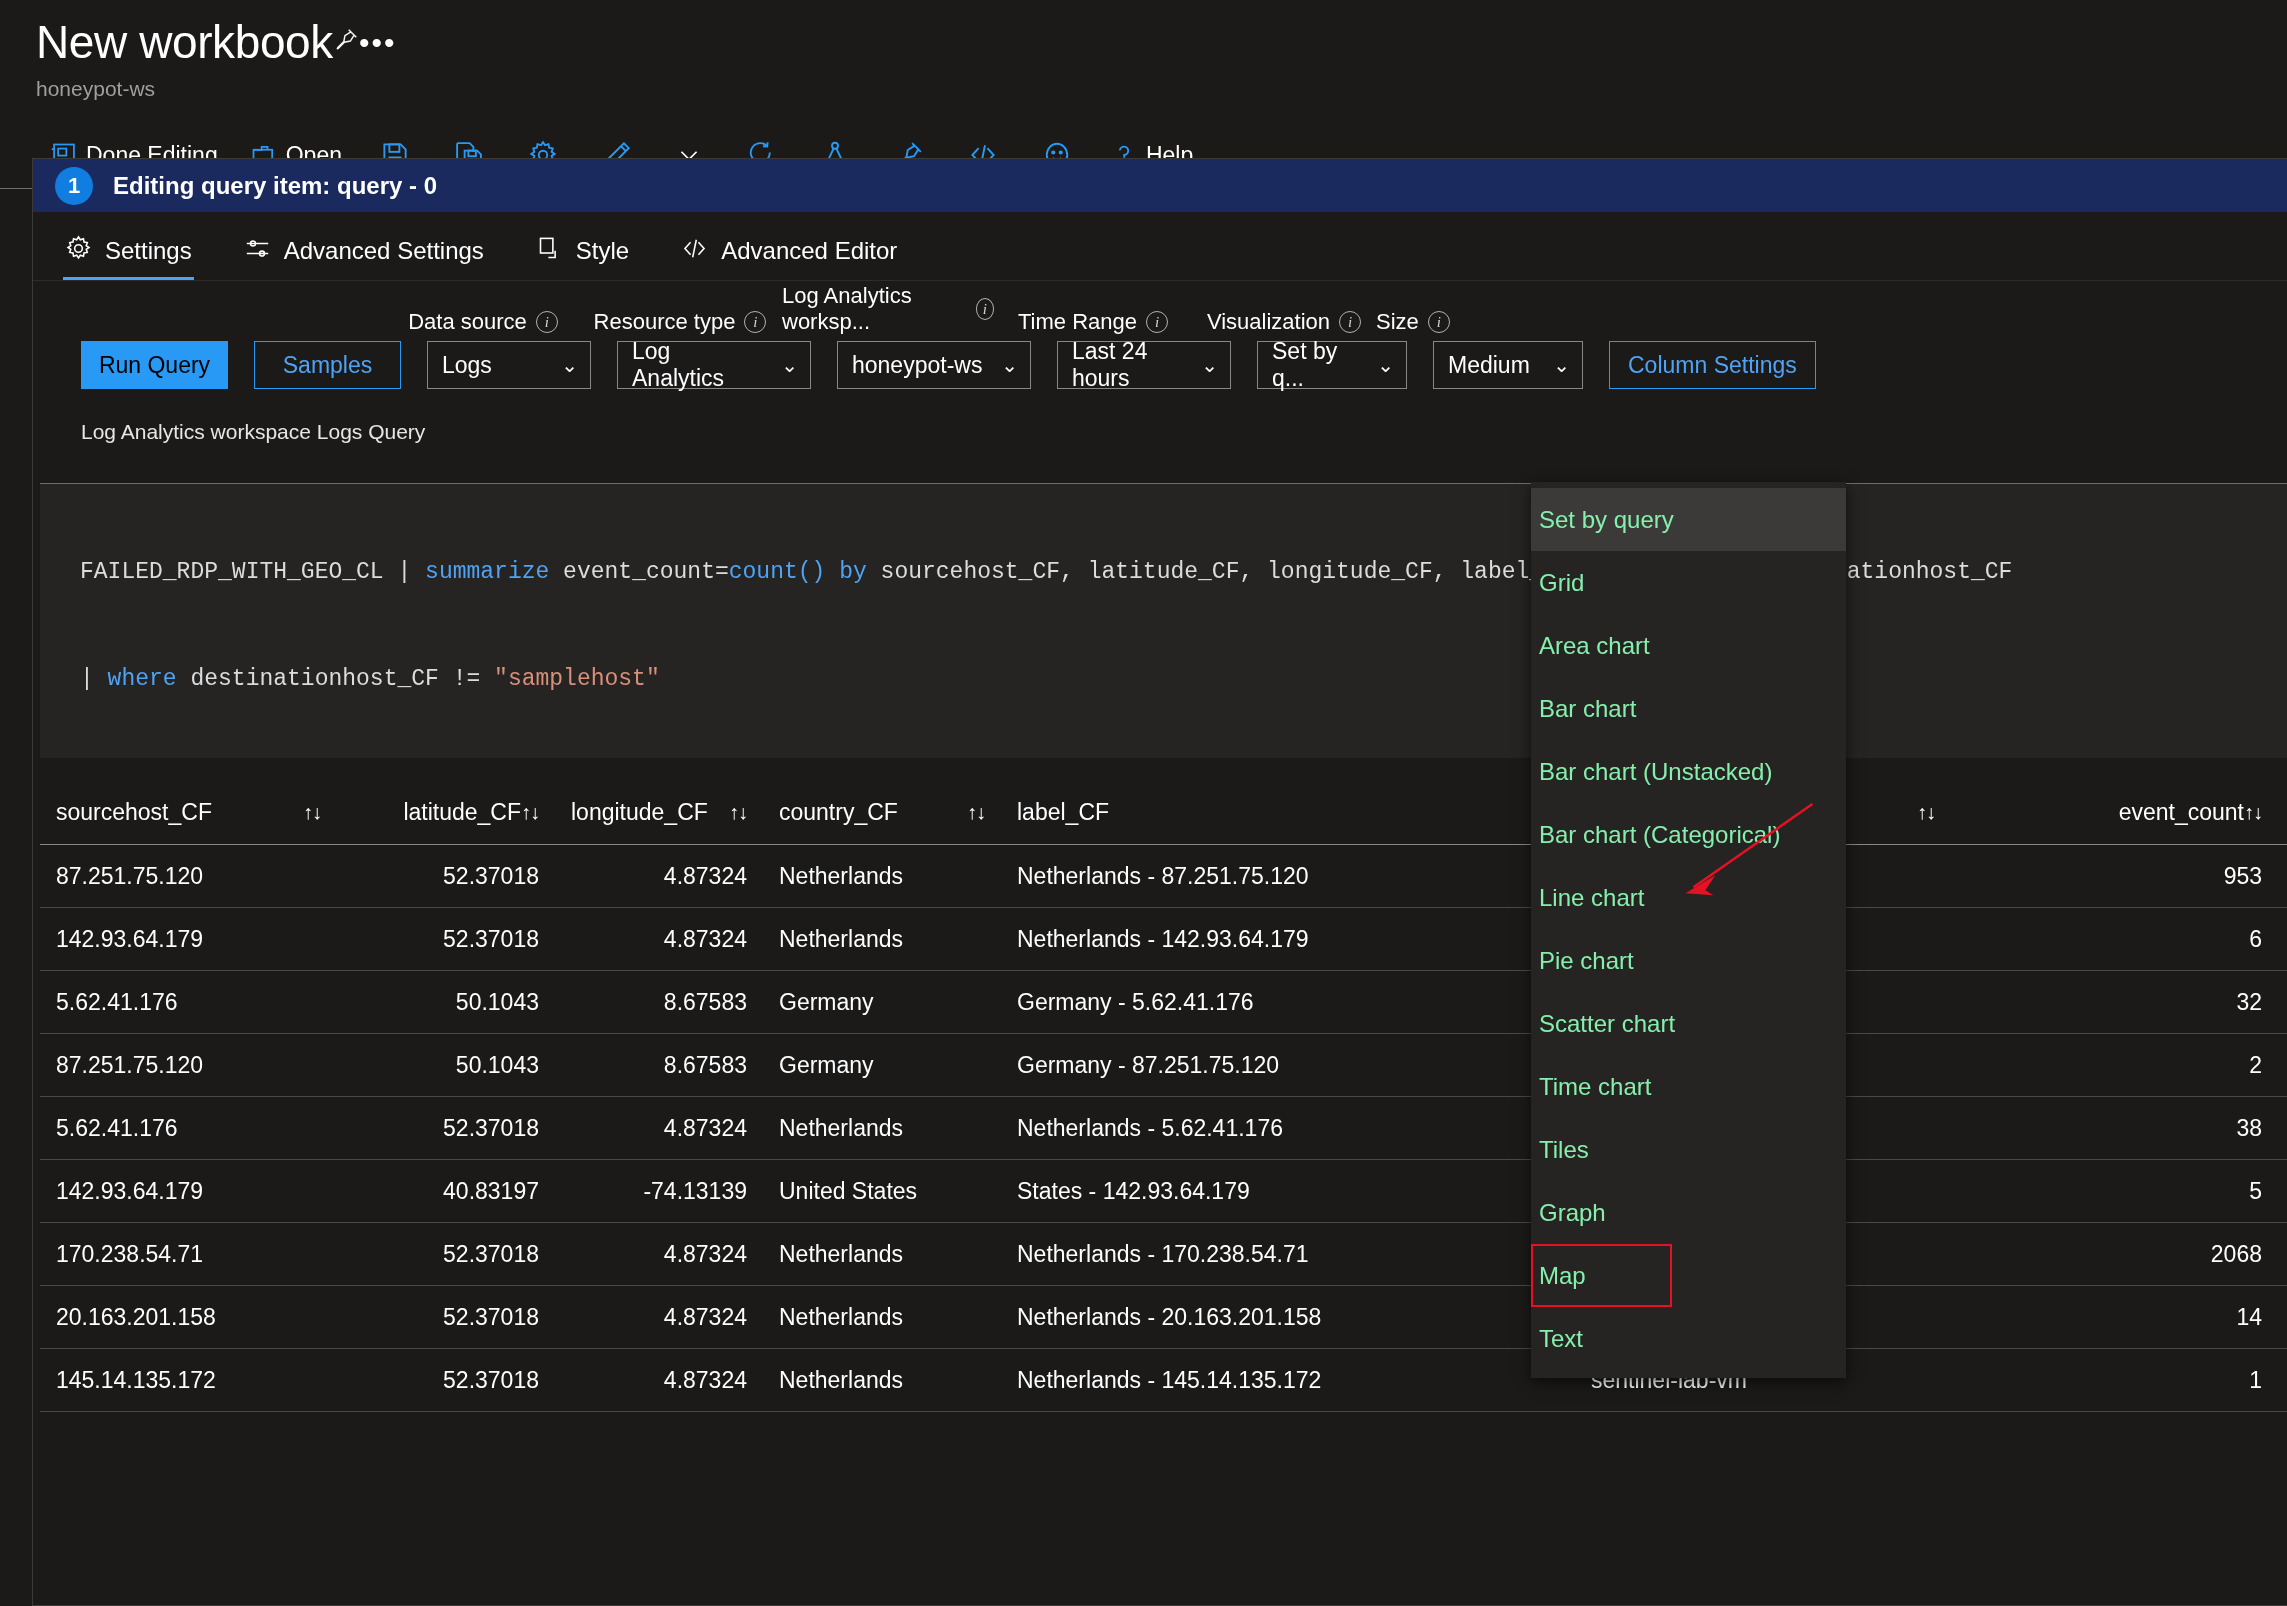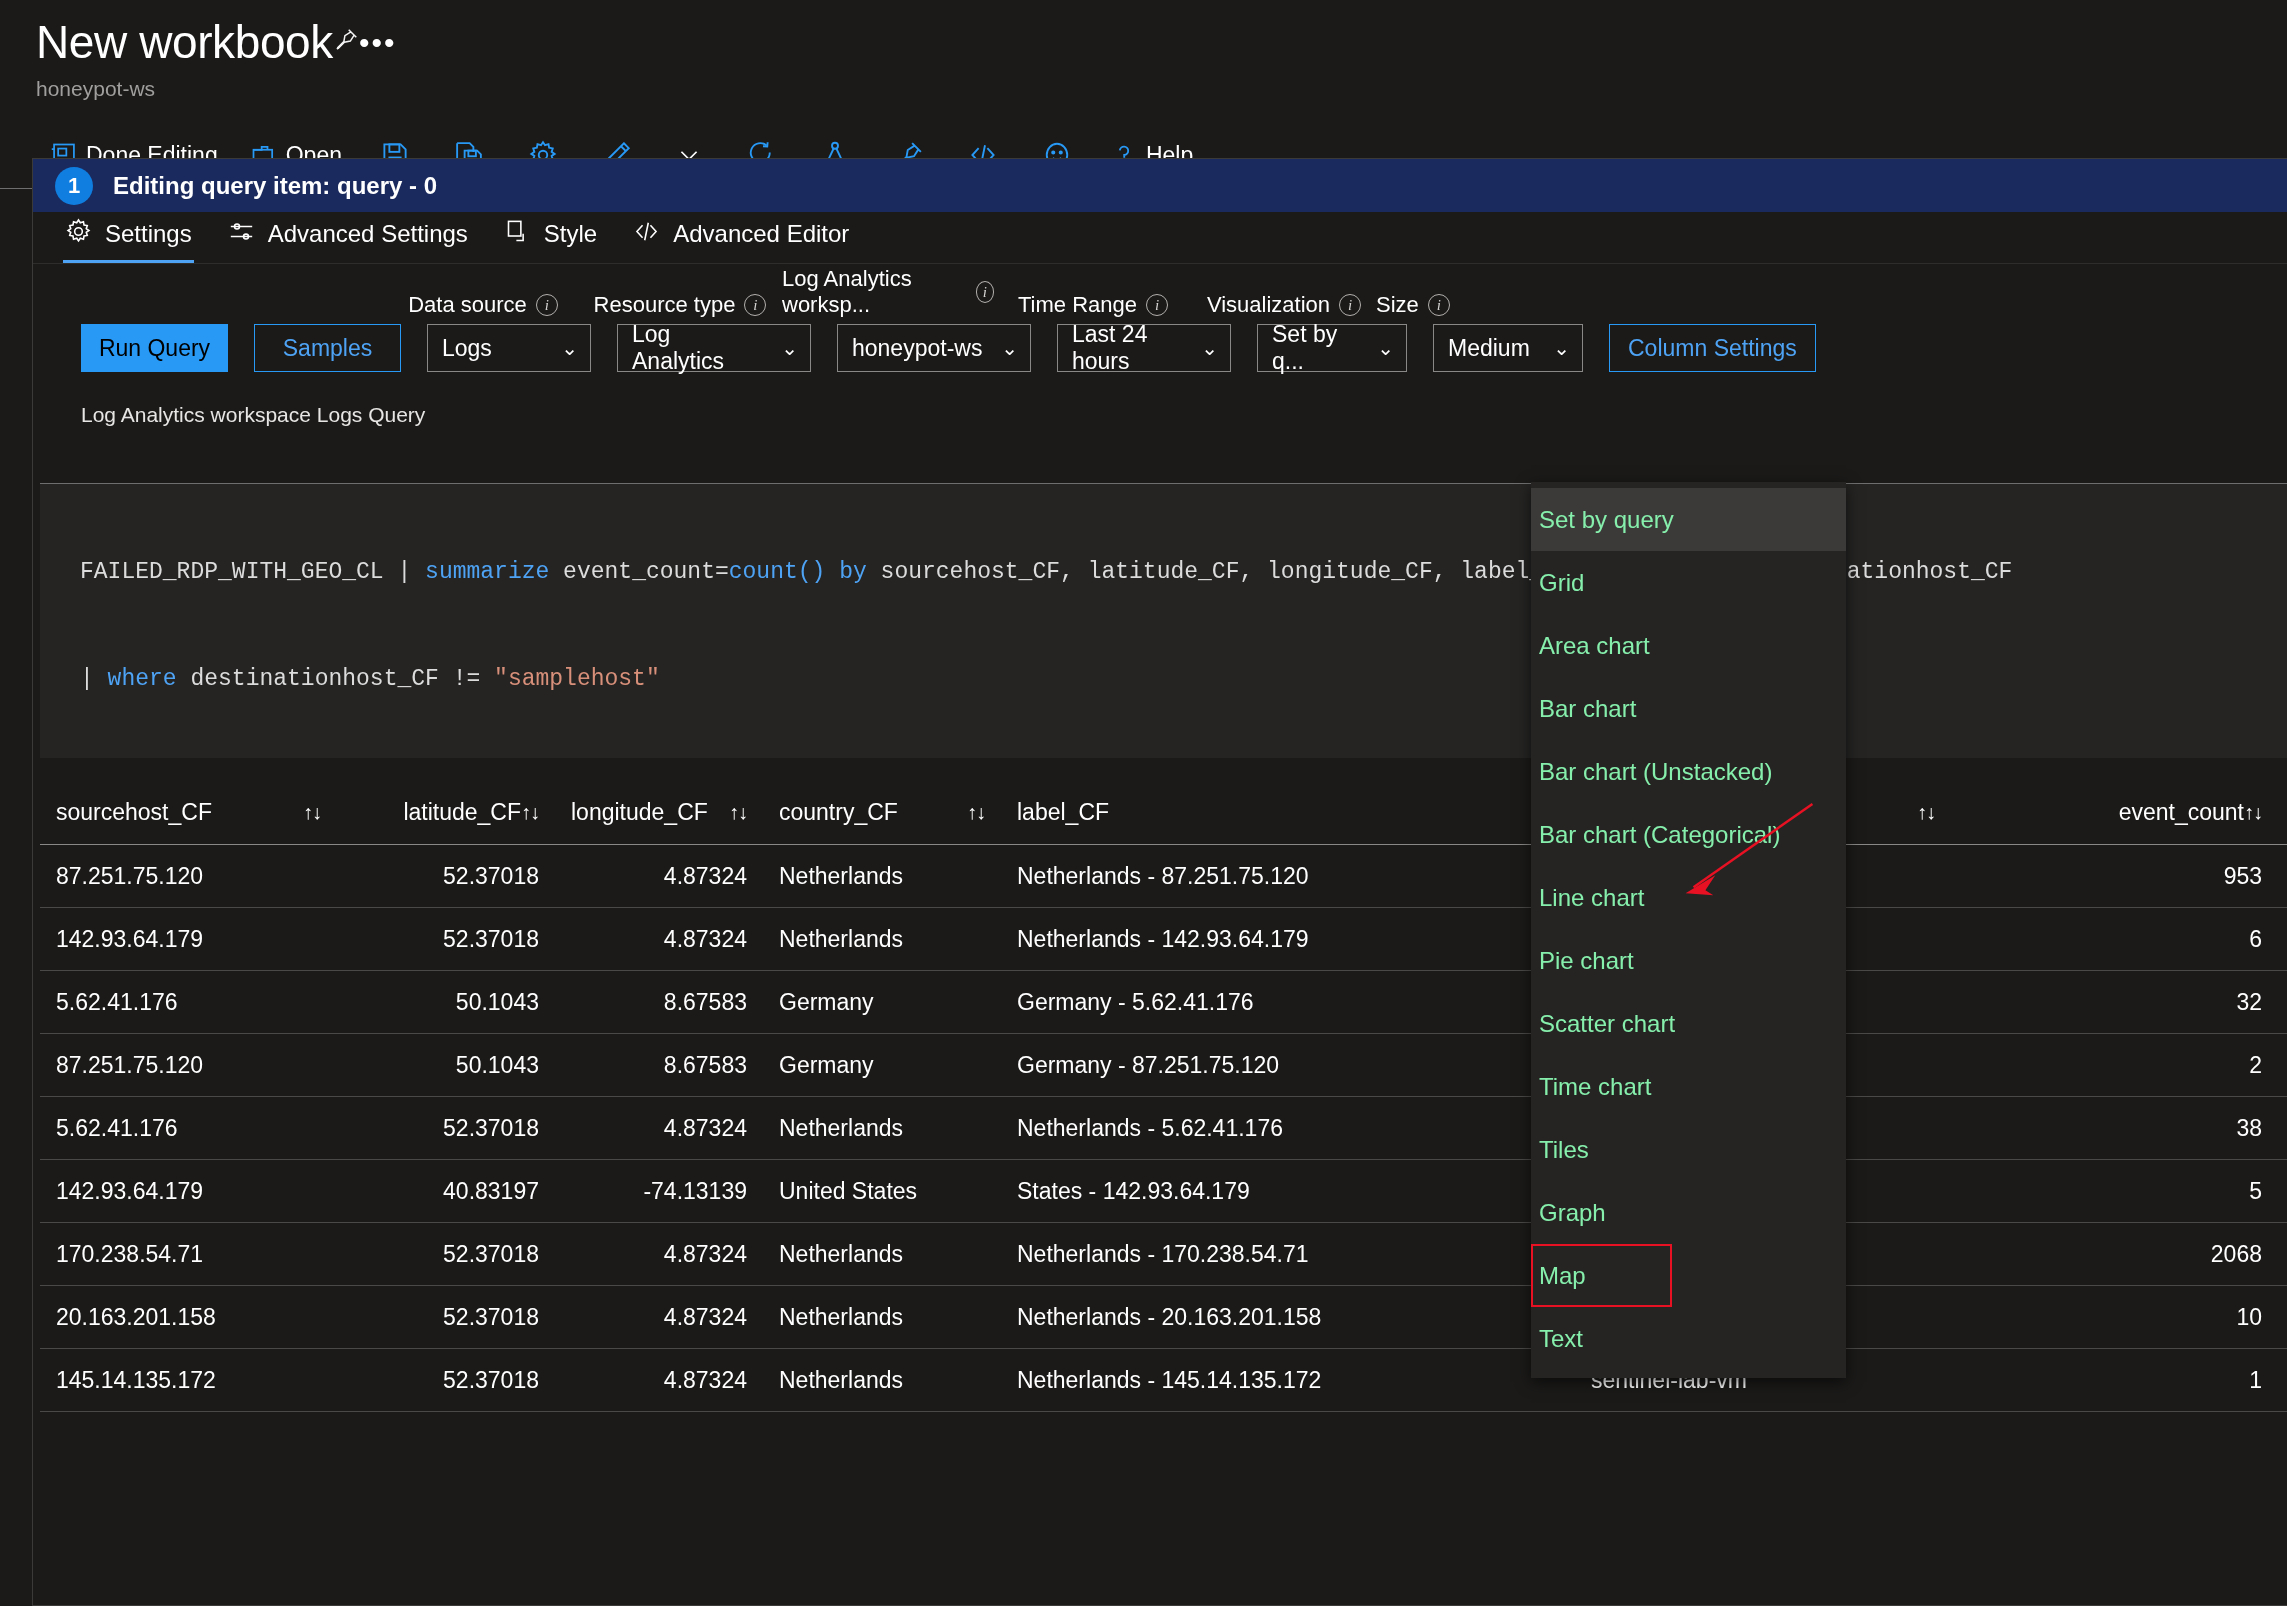--- a/index.html
+++ b/index.html
@@ -49,21 +49,21 @@
     gap: 20px; padding-left: 22px;
   }
   .step-badge {
     width: 38px; height: 38px; border-radius: 50%; background: #0f7ee0;
     color: #fff; font-size: 22px; font-weight: 700;
     display: flex; align-items: center; justify-content: center;
   }
   .banner-text { font-size: 24px; font-weight: 700; color: #ffffff; }
 
   
-  .tab-strip { display: flex; align-items: flex-end; gap: 0; height: 52px;
+  .tab-strip { display: flex; align-items: flex-end; gap: 16px; height: 69px;
                padding-left: 14px; border-bottom: 1px solid #2e2d2c; }
   .tab { display: flex; align-items: center; gap: 13px; padding: 8px 18px 14px 18px;
          cursor: pointer; position: relative; }
   .tab .tlbl { font-size: 24px; color: #ffffff; }
   .tab.active::after {
     content: ""; position: absolute; left: 16px; right: 16px; bottom: 0;
     height: 3px; background: #4ea3f5;
   }
 
   
@@ -538,21 +538,21 @@
           <div class="cell c-dest">sentinel-lab-vm</div>
           <div class="cell c-count">2068</div>
         </div>
         <div class="grid-row">
           <div class="cell c-src">20.163.201.158</div>
           <div class="cell c-lat">52.37018</div>
           <div class="cell c-lon">4.87324</div>
           <div class="cell c-ctry">Netherlands</div>
           <div class="cell c-label">Netherlands - 20.163.201.158</div>
           <div class="cell c-dest">sentinel-lab-vm</div>
-          <div class="cell c-count">10</div>
+          <div class="cell c-count">14</div>
         </div>
         <div class="grid-row">
           <div class="cell c-src">145.14.135.172</div>
           <div class="cell c-lat">52.37018</div>
           <div class="cell c-lon">4.87324</div>
           <div class="cell c-ctry">Netherlands</div>
           <div class="cell c-label">Netherlands - 145.14.135.172</div>
           <div class="cell c-dest">sentinel-lab-vm</div>
           <div class="cell c-count">1</div>
         </div>

